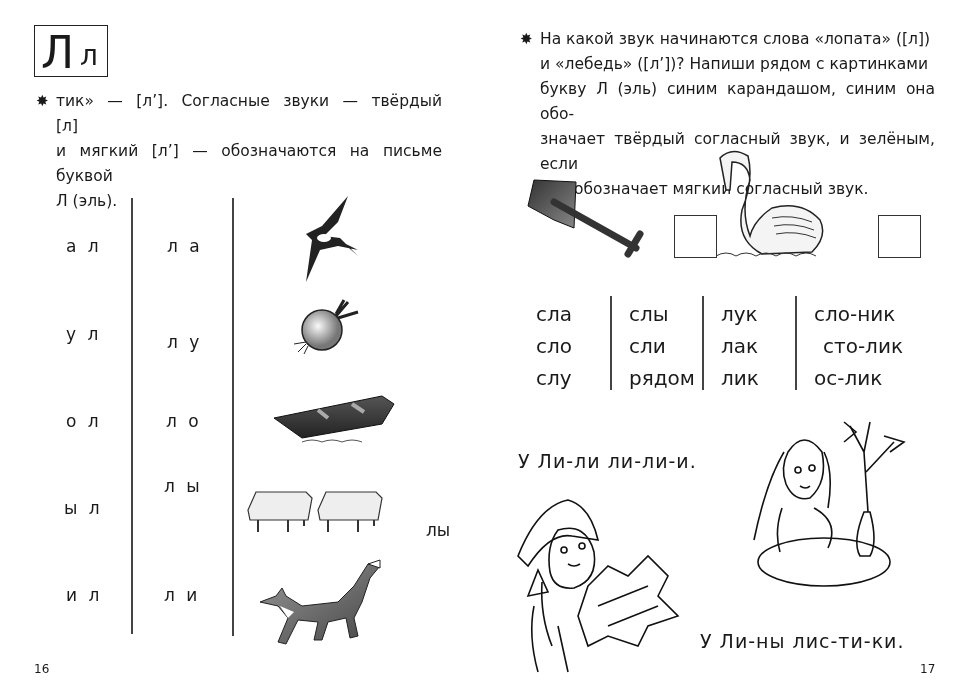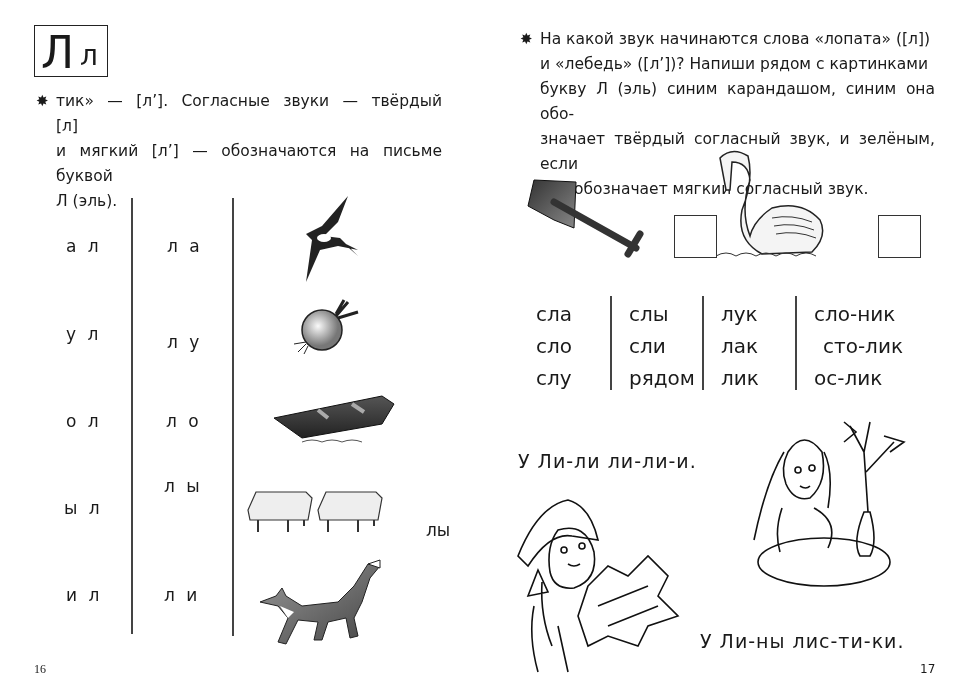--- a/index.html
+++ b/index.html
@@ -98,21 +98,21 @@
         <linearGradient id="fg" x1="0" y1="0" x2="1" y2="1">
           <stop offset="0" stop-color="#999"></stop>
           <stop offset="1" stop-color="#444"></stop>
         </linearGradient>
       </defs>
     <path d="M2 46 L18 40 L24 32 L28 40 L44 50 L80 46 L96 30 L110 8 L122 10 L112 22 L104 46 L96 62 L100 80 L92 82 L88 62 L70 66 L64 84 L56 84 L60 66 L40 64 L28 88 L20 86 L30 62 L20 50 Z" fill="url(#fg)" stroke="#222"></path>
     <path d="M110 8 L122 4 L122 12 Z" fill="#fff" stroke="#222"></path>
     <path d="M22 50 L36 56 L30 62 Z" fill="#fff"></path>
   </svg>
 
-  <div class="pagenum" style="left:34px; top:662px;font-family:Liberation Serif, serif;">16</div>
+  <div class="pagenum" style="left:34px; top:662px;">16</div>
 </div>
 
 <div class="page right">
   <div class="task" style="left:60px; top:27px; width:395px;">
     <span class="star">✸</span>
     <div>На какой звук начинаются слова «лопата» ([л])</div>
     <div>и «лебедь» ([л’])? Напиши рядом с картинками</div>
     <div>букву Л (эль) синим карандашом, синим она обо-</div>
     <div>значает твёрдый согласный звук, и зелёным, если</div>
     <div>она обозначает мягкий согласный звук.</div>

